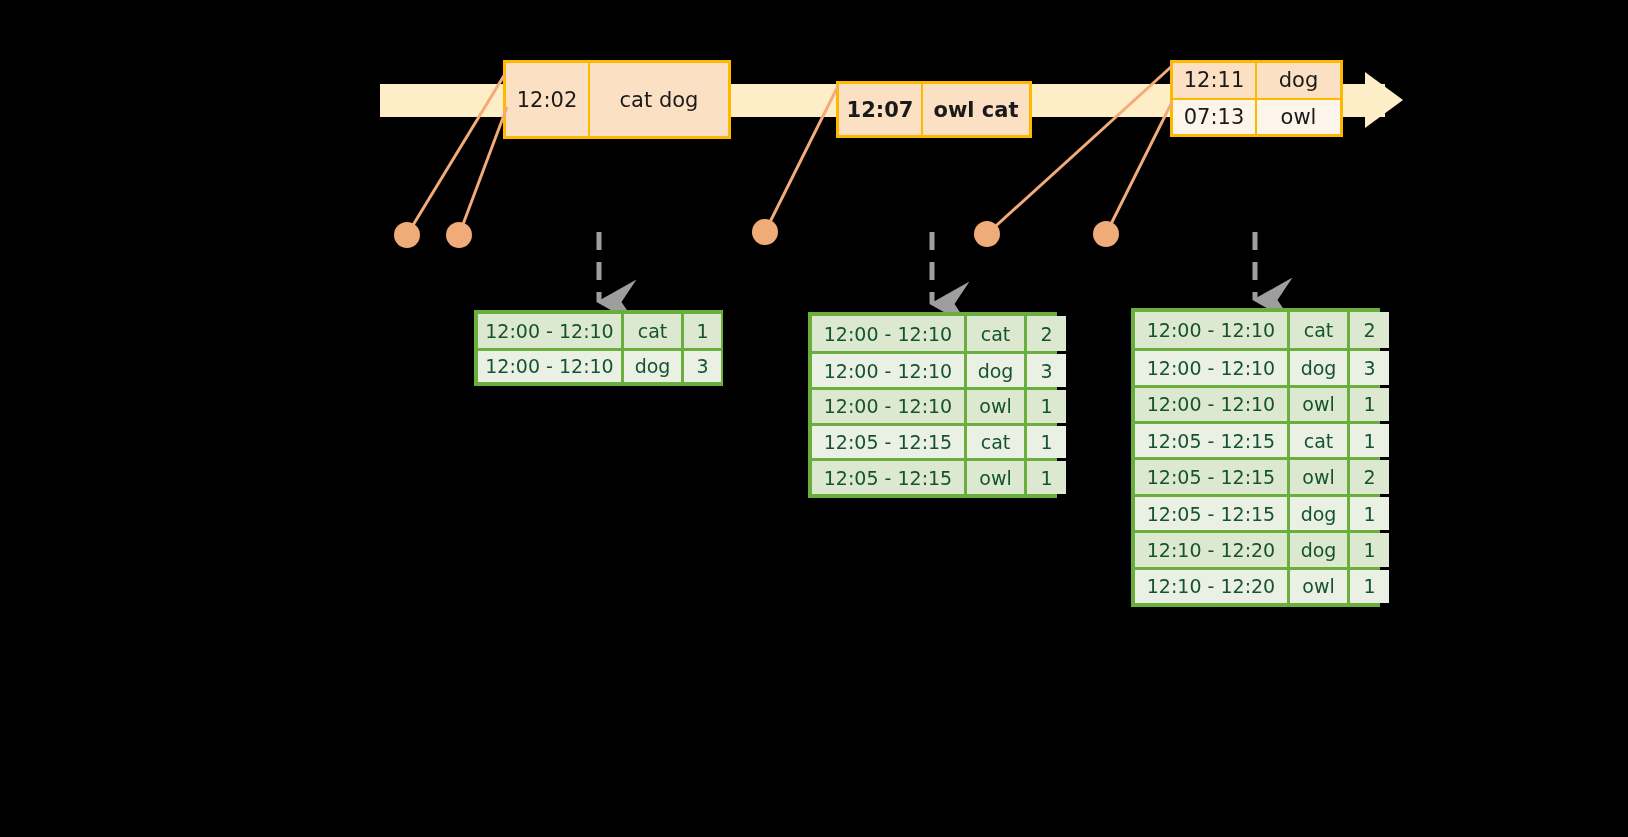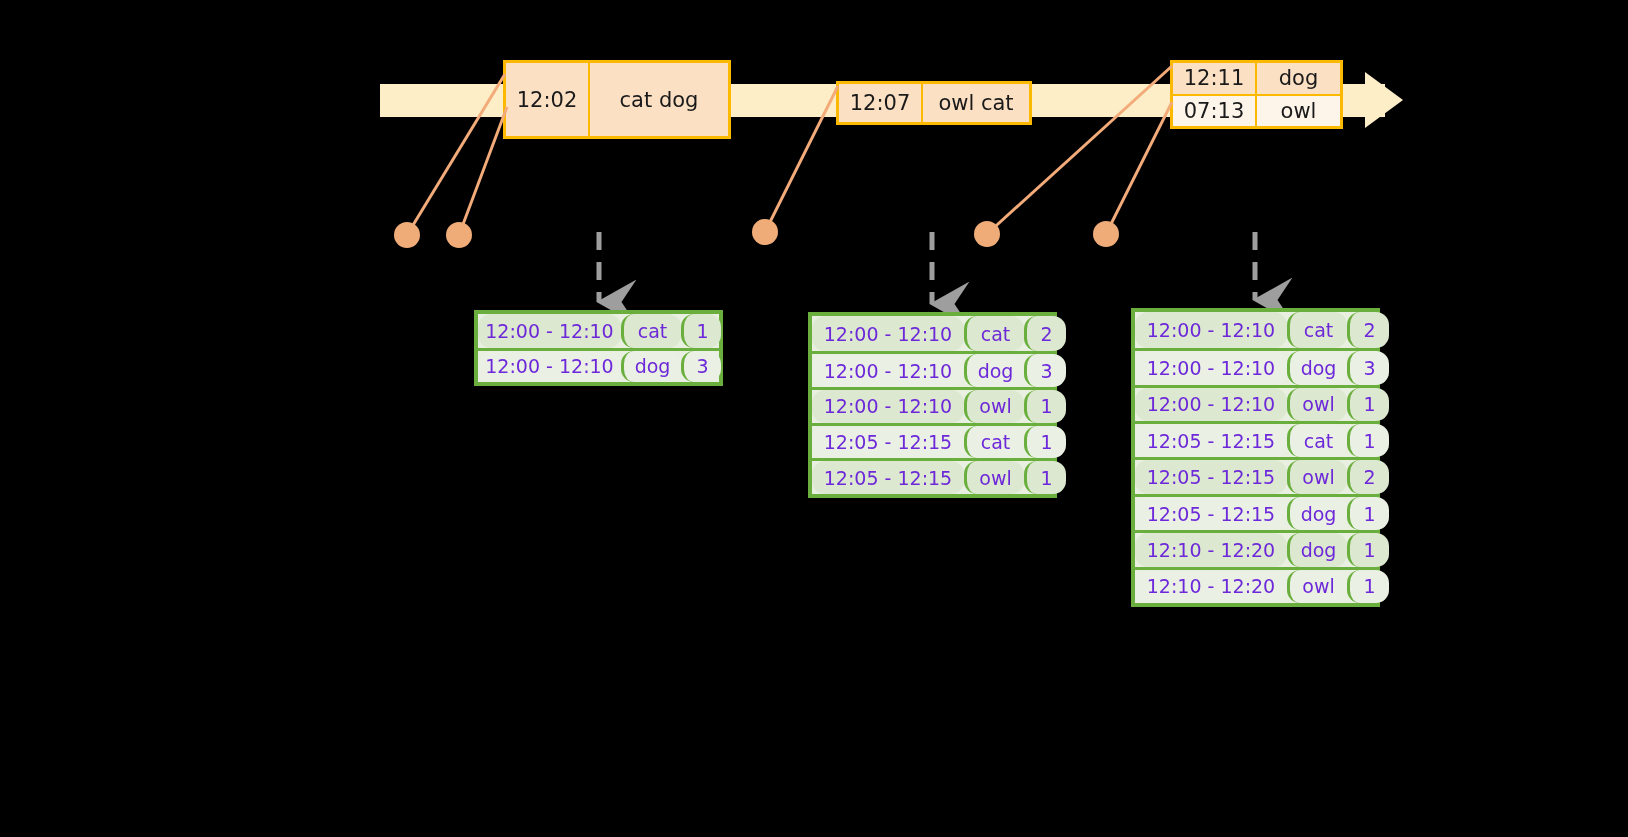--- a/index.html
+++ b/index.html
@@ -99,23 +99,22 @@
   }
   .res-row + .res-row { border-top: 3px solid #6aaf3d; }
   .res-row.band-a .cell { background: #dce8cf; }
   .res-row.band-b .cell { background: #eaf1e4; }
   .cell {
     box-sizing: border-box;
     display: flex;
     align-items: center;
     justify-content: center;
     font-size: 19px;
-    color: #6d28d9;
+    color: #14532d;
     white-space: nowrap;
-    border-radius: 13px;
   }
   .cell + .cell { border-left: 3px solid #6aaf3d; }
   .cell-window { flex: 0 0 143px; }
   .cell-key    { flex: 0 0 60px; text-align: center; }
   .cell-count  { flex: 0 0 40px; }
 
   
   .t2 .cell-window, .t3 .cell-window { flex: 0 0 152px; }
   .t2 .cell-key,    .t3 .cell-key    { flex: 0 0 60px; }
   .t2 .cell-count,  .t3 .cell-count  { flex: 0 0 42px; }
@@ -128,28 +127,28 @@
   <div class="timeline-bar" style="left:380px; top:84px; width:1005px; height:33px;"></div>
   <div class="timeline-head" style="left:1365px; top:72px;"></div>
 
   <div class="event-box" style="left:503px; top:60px; width:228px; height:79px;">
     <div class="event-row shade">
       <div class="event-time">12:02</div>
       <div class="event-val">cat dog</div>
     </div>
   </div>
 
-  <div class="event-box" style="left:836px; top:81px; width:196px; height:44px;">
+  <div class="event-box" style="left:836px; top:81px; width:196px; height:57px;font-weight:bold;">
     <div class="event-row shade">
       <div class="event-time">12:07</div>
       <div class="event-val">owl cat</div>
     </div>
   </div>
 
-  <div class="event-box" style="left:1170px; top:60px; width:173px; height:69px;">
+  <div class="event-box" style="left:1170px; top:60px; width:173px; height:77px;">
     <div class="event-row shade">
       <div class="event-time">12:11</div>
       <div class="event-val">dog</div>
     </div>
     <div class="event-row light">
       <div class="event-time">07:13</div>
       <div class="event-val">owl</div>
     </div>
   </div>
 

